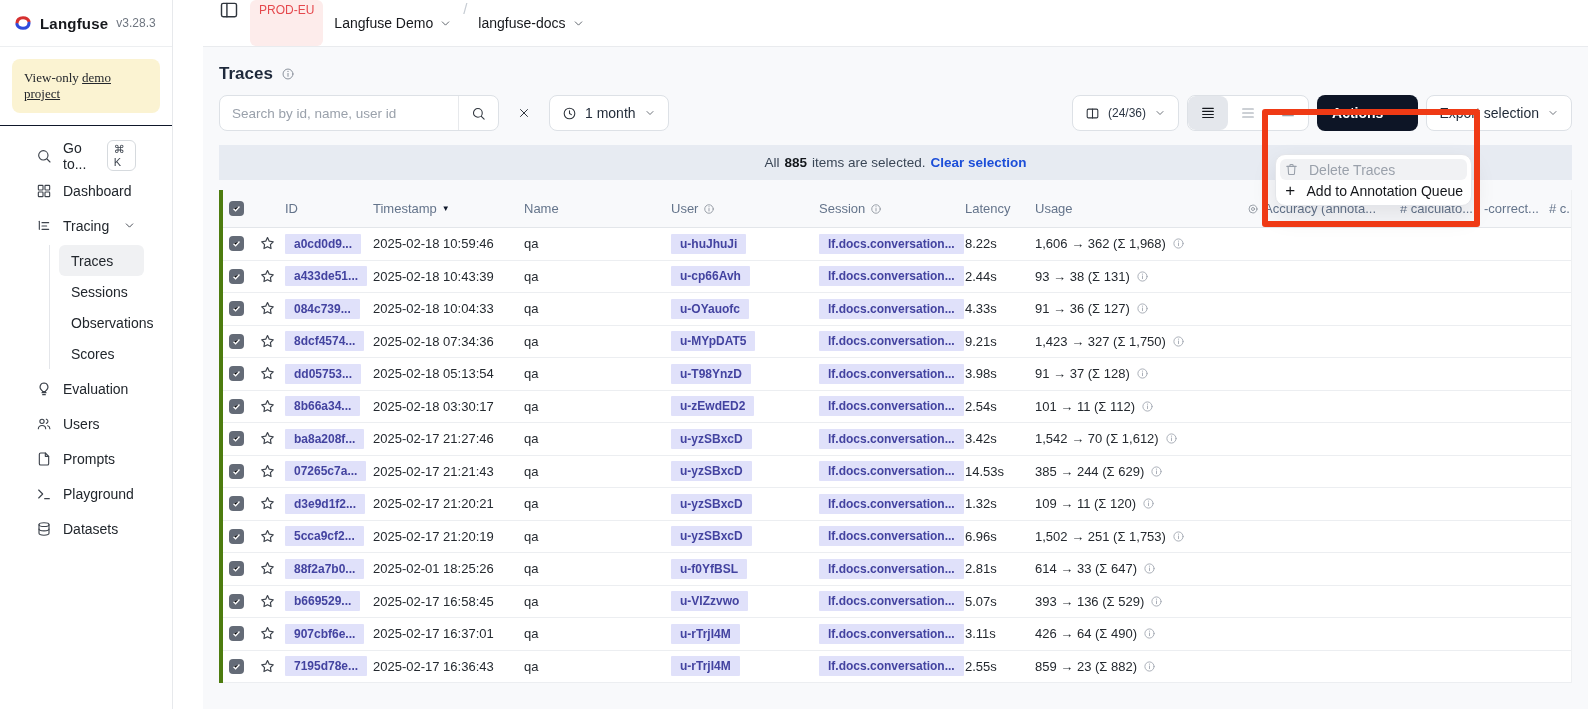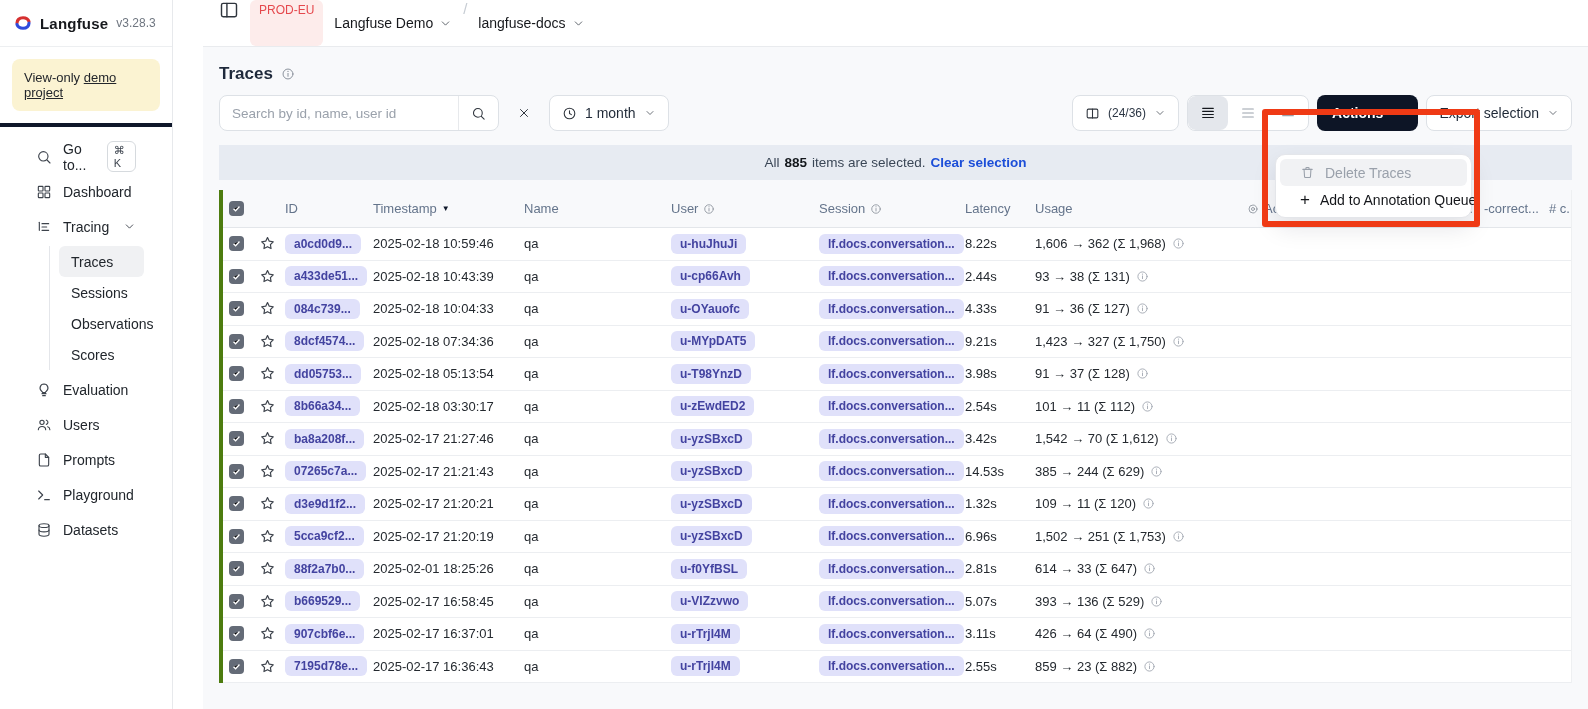--- a/index.html
+++ b/index.html
@@ -5,21 +5,21 @@
   * { margin:0; padding:0; box-sizing:border-box; }
   html,body { width:1588px; height:709px; }
   body { position:relative; font-family:"Liberation Sans", sans-serif; background:#fff; color:#1f2937; overflow:hidden; }
   .ic { stroke:currentColor; fill:none; stroke-width:1.7; stroke-linecap:round; stroke-linejoin:round; }
 
   
   .sidebar { position:absolute; left:0; top:0; width:173px; height:709px; background:#fff; border-right:1px solid #e7e9ec; }
   .logo-row { height:47px; display:flex; align-items:center; gap:8px; padding:0 14px; border-bottom:1px solid #edeff1; }
   .logo-name { font-size:15px; font-weight:800; color:#17191d; letter-spacing:.2px; }
   .logo-ver { font-size:12px; color:#6f7680; }
-  .viewonly-wrap { padding:12px; border-bottom:4px solid #0f172a; }
+  .viewonly-wrap { padding:12px; border-bottom:1px solid #0f172a;font-family:Liberation Serif, serif; }
   .viewonly { background:#fbf3d2; border-radius:8px; padding:11px 12px; font-size:13px; color:#23262b; }
   .viewonly u { text-decoration:underline; cursor:pointer; }
   .nav { padding:12px 28px 0; }
   .side-item { height:35px; display:flex; align-items:center; gap:11px; padding:0 8px; font-size:14px; color:#21262c; border-radius:6px; cursor:pointer; }
   .side-item .nav-ic { width:16px; height:16px; color:#3d434c; flex:0 0 16px; }
   .kbd { margin-left:auto; border:1px solid #d6dade; border-radius:6px; font-size:11px; padding:2px 6px; color:#3f4650; background:#fff; }
   .chev-r { margin-left:auto; width:13px; height:13px; color:#3d434c; }
   .sub-wrap { margin:2px 0 2px 21px; border-left:1px solid #e4e6ea; padding-left:9px; }
   .sub-item { height:31px; display:flex; align-items:center; padding:0 12px; font-size:14px; color:#21262c; border-radius:6px; cursor:pointer; }
   .sub-item.active { background:#f0f1f3; }
@@ -64,28 +64,28 @@
   .tgrid { display:grid; grid-template-columns:30px 26px 88px 151px 147px 148px 146px 70px 212px 153px 84px 65px 1fr; align-items:center; padding-left:6px; }
   .thead { height:38px; border-bottom:1px solid #e3e6ea; font-size:13px; color:#64748b; }
   .thead .hcell { display:flex; align-items:center; gap:5px; white-space:nowrap; overflow:hidden; }
   .sort { font-size:8px; color:#0f172a; }
   .h-info { width:12px; height:12px; color:#8a919b; }
   .trow { height:32.5px; background:#fff; border-bottom:1px solid #eceef1; font-size:13px; color:#24292f; }
   .cell { display:flex; align-items:center; white-space:nowrap; overflow:hidden; }
   .checkbox { width:15px; height:15px; background:#646b77; border-radius:4px; display:flex; align-items:center; justify-content:center; cursor:pointer; }
   .chk { width:11px; height:11px; stroke:#fff; stroke-width:3; }
   .star { width:17px; height:17px; color:#3d434c; cursor:pointer; }
-  .pill { background:#e0e1fa; color:#4343a0; font-size:12px; font-weight:700; padding:3px 9px; border-radius:6px; cursor:pointer; white-space:nowrap; }
+  .pill { background:#e0e1fa; color:#4343a0; font-size:12px; font-weight:700; padding:3px 9px; border-radius:1px; cursor:pointer; white-space:nowrap; }
   .usage { gap:6px; }
   .row-info { width:13px; height:13px; color:#a3a9b3; flex:0 0 13px; }
   .dot { fill:currentColor; stroke:none; }
 
   
   .dropdown { position:absolute; left:1275px; top:154px; width:197px; background:#fff; border:1px solid #e4e6ea; border-radius:10px; box-shadow:0 10px 24px rgba(15,23,42,.10); padding:4px; z-index:40; }
-  .menu-item { height:27px; display:flex; align-items:center; gap:10px; padding:0 20px; border-radius:6px; font-size:14px; color:#14161a; cursor:pointer; white-space:nowrap; }
+  .menu-item { height:21px; display:flex; align-items:center; gap:10px; padding:0 4px; border-radius:6px; font-size:14px; color:#14161a; cursor:pointer; white-space:nowrap; }
   .menu-item.disabled { color:#9aa1ab; background:#f1f2f4; }
   .menu-ic { width:15px; height:15px; flex:0 0 15px; }
   .plus-g { font-size:17px; font-weight:500; width:15px; text-align:center; }
   .red-box { position:absolute; left:1262px; top:109px; width:218px; height:118px; border:6px solid #ef3a15; border-radius:3px; z-index:60; pointer-events:none; }
 </style>
 </head>
 <body>
 
 <aside class="sidebar">
   <div class="logo-row">

